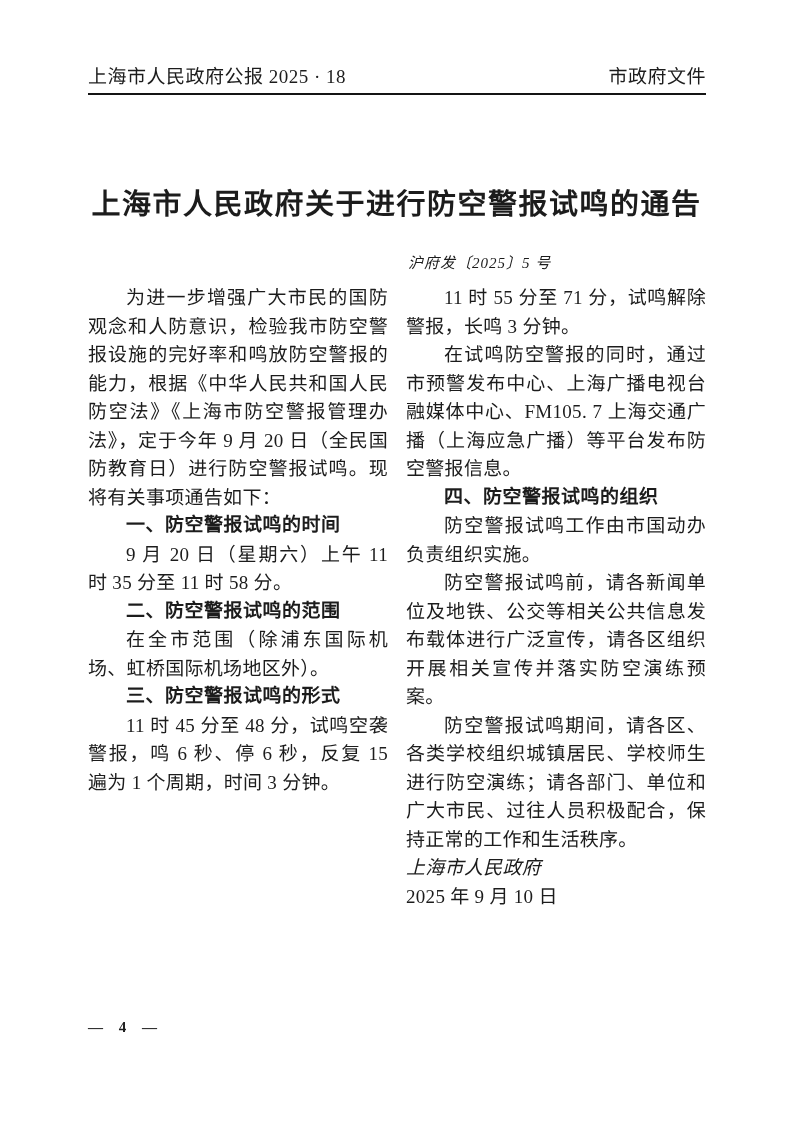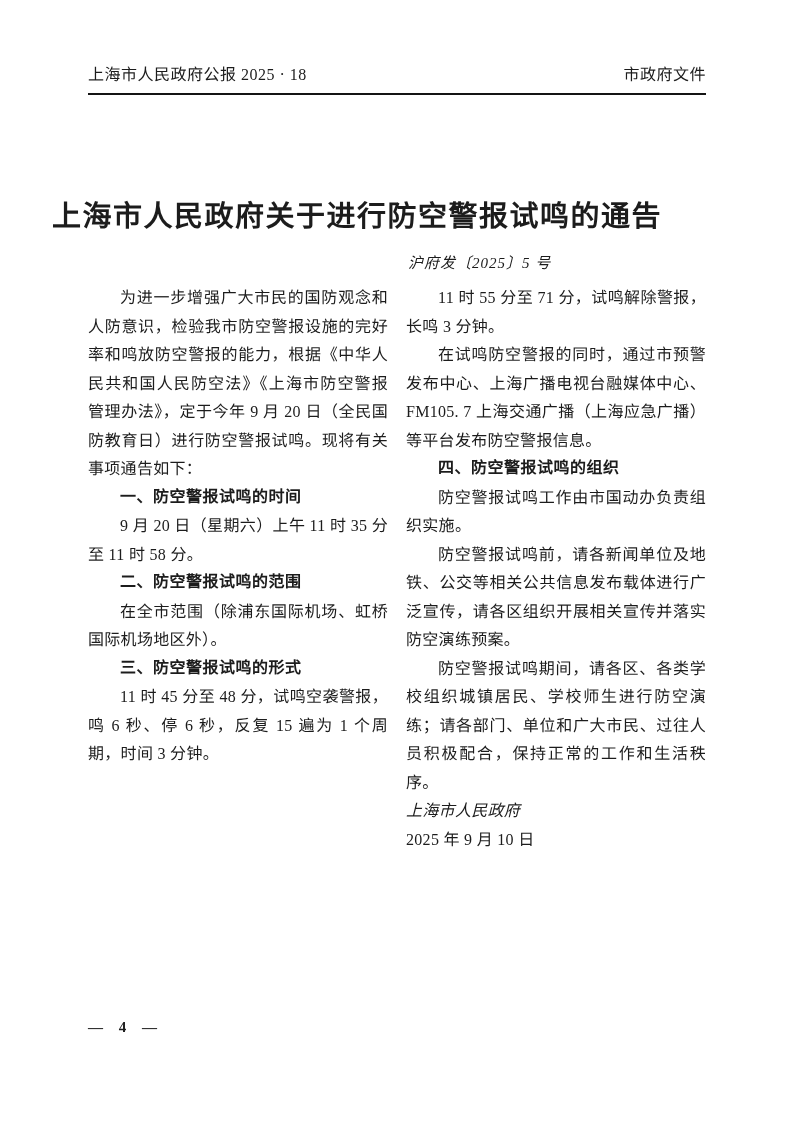--- a/index.html
+++ b/index.html
@@ -19,40 +19,40 @@
     box-sizing: border-box;
   }
   .header {
     position: absolute;
     left: 88px;
     right: 87px;
     top: 61px;
     display: flex;
     justify-content: space-between;
     align-items: baseline;
-    font-size: 16px;
+    font-size: 19px;
     letter-spacing: 0.5px;
   }
   .header-rule {
     position: absolute;
     left: 88px;
     right: 87px;
     top: 93px;
     height: 0;
     border: none;
     border-top: 2px solid #141414;
     margin: 0;
   }
   .title {
     position: absolute;
     left: 40px;
     right: 40px;
     top: 180px;
-    margin: 12px;
-    text-align: left;
+    margin: 0;
+    text-align: center;
     font-size: 29px;
     font-weight: 700;
     letter-spacing: 1.5px;
     font-family: "Liberation Serif", "DejaVu Serif", serif;
   }
   .doc-number {
     position: absolute;
     left: 408px;
     width: 298px;
     top: 251px;
@@ -72,21 +72,21 @@
   }
   .col {
     width: 300px;
     font-size: 15px;
     line-height: 28.5px;
     text-align: justify;
     letter-spacing: 0.3px;
   }
   .col p, .col h3 {
     margin: 0;
-    font-size: 16px;
+    font-size: 19px;
     line-height: 28.5px;
   }
   .para {
     text-indent: 2em;
   }
   .heading {
     text-indent: 2em;
     font-weight: 700;
     font-family: Liberation Mono, monospace;
     letter-spacing: 0.5px;

